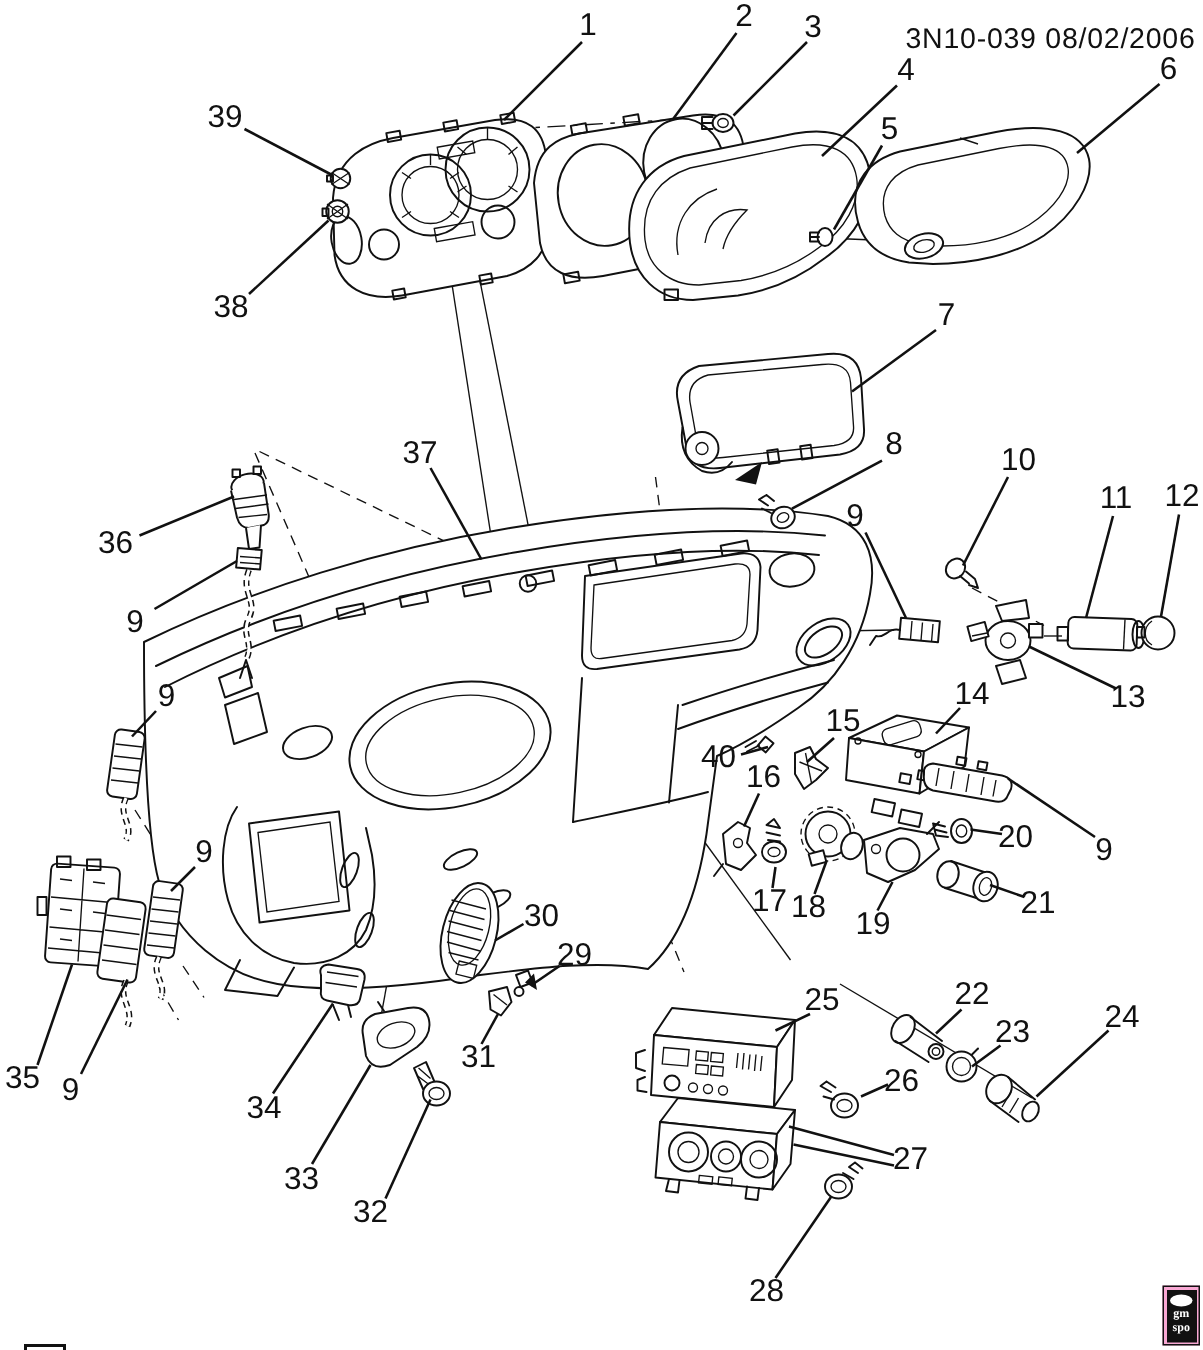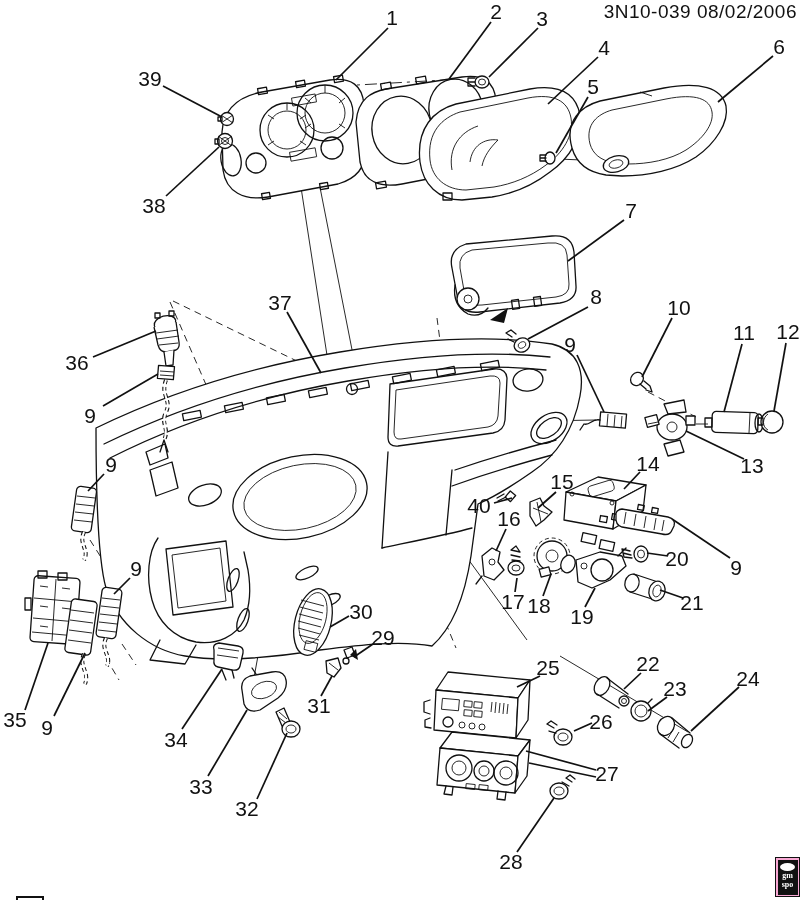--- a/index.html
+++ b/index.html
@@ -1,18 +1,18 @@
 <!DOCTYPE html>
 <html><head>
 <meta charset="utf-8">
 <style>
   html,body{margin:0;padding:0;background:#fff;}
   .page{position:relative;width:802px;height:900px;background:#fff;overflow:hidden;
         font-family:"Liberation Sans",sans-serif;}
-  .doc-title{position:absolute;top:1px;right:5px;font-size:19px;letter-spacing:.5px;
+  .doc-title{position:absolute;top:16px;right:5px;font-size:19px;letter-spacing:.5px;
         color:#111;white-space:nowrap;}
   svg{position:absolute;left:0;top:0;}
   svg *{vector-effect:non-scaling-stroke;}
   .ln{fill:none;stroke:#111;stroke-width:1.3;stroke-linecap:round;stroke-linejoin:round;}
   .lnw{fill:#fff;stroke:#111;stroke-width:1.3;stroke-linejoin:round;}
   .thin{fill:none;stroke:#111;stroke-width:0.9;}
   .dash{fill:none;stroke:#111;stroke-width:0.9;stroke-dasharray:7 5;}
   .dashdot{fill:none;stroke:#111;stroke-width:0.9;stroke-dasharray:12 5 3 5;}
   .wire{fill:none;stroke:#111;stroke-width:4;stroke-dasharray:4 3;}
   .wirecore{fill:none;stroke:#fff;stroke-width:2;}

